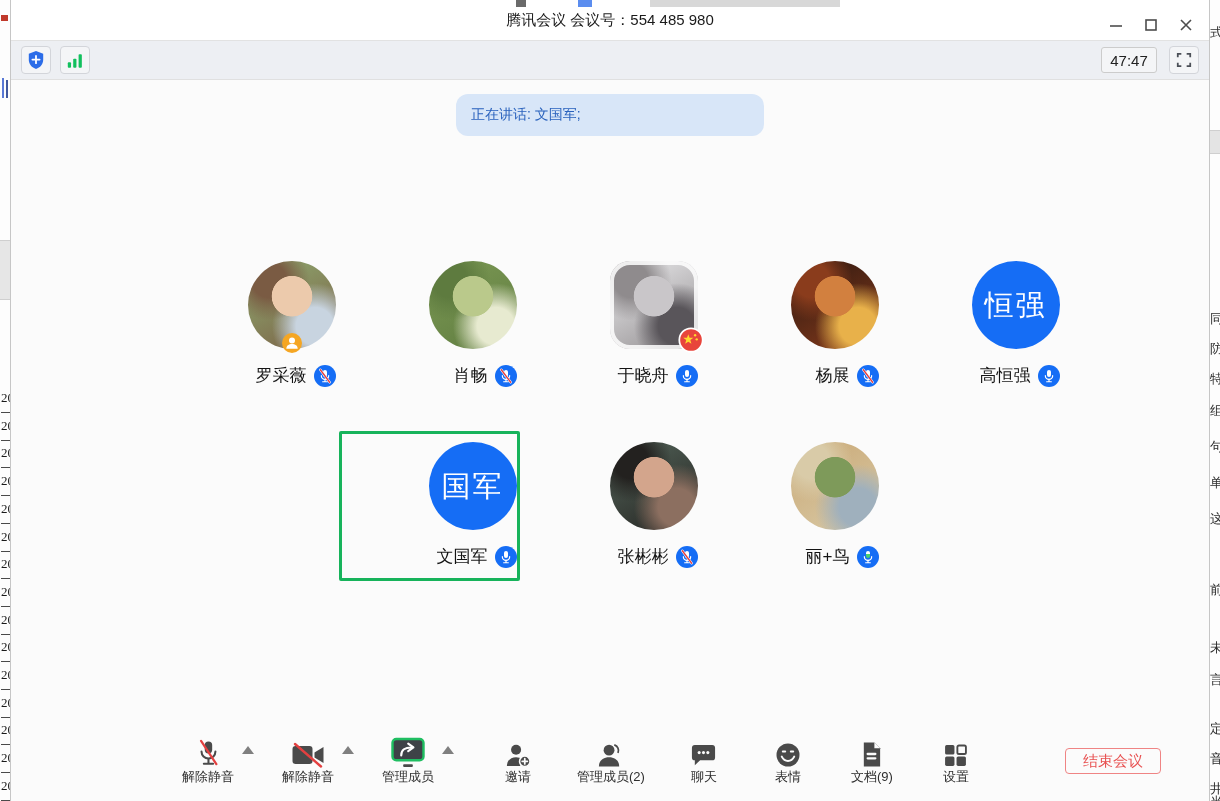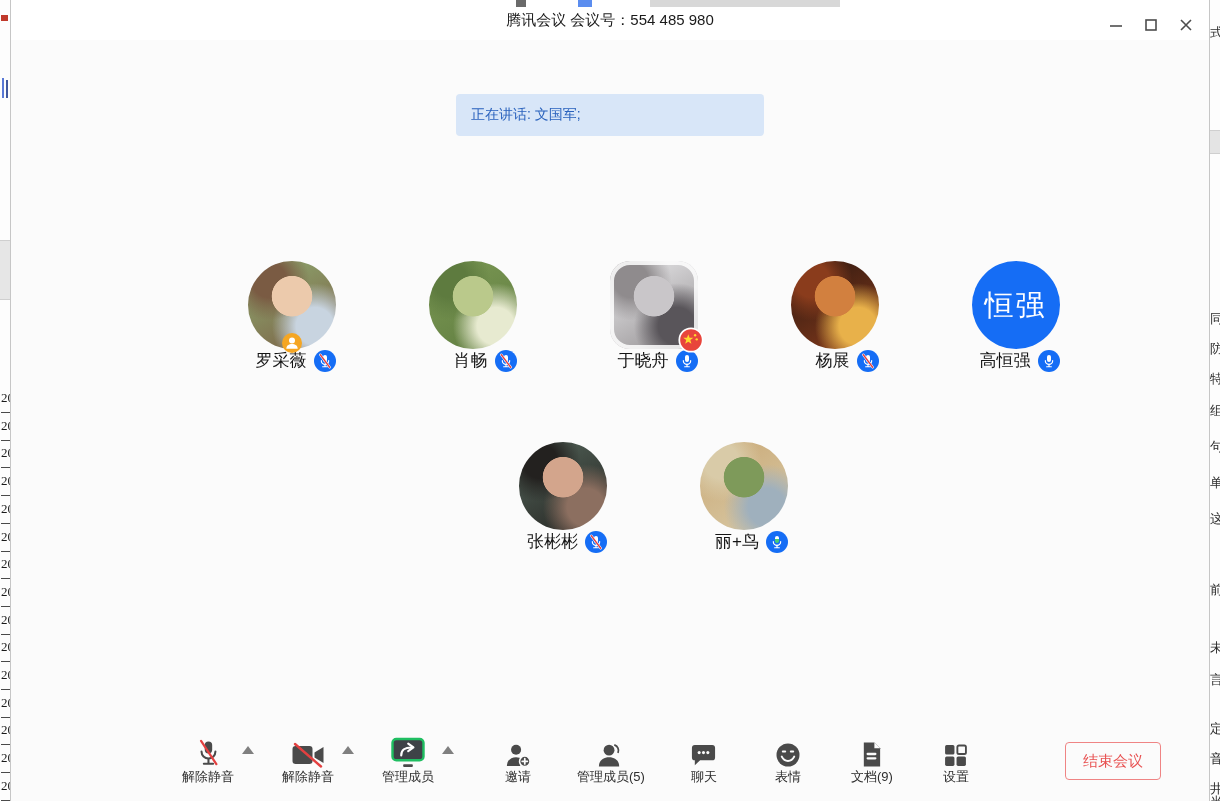--- a/index.html
+++ b/index.html
@@ -33,53 +33,53 @@
 
   .topstrip{height:40px;background:#edeff3;border-top:1px solid #e2e2e2;border-bottom:1px solid #e0e0e0;
             display:flex;align-items:center;padding:0 10px;box-sizing:border-box}
   .chip{width:28px;height:26px;border:1px solid #d3d5da;border-radius:4px;background:#f4f5f7;
         display:flex;align-items:center;justify-content:center;margin-right:9px}
   .strip-spacer{flex:1}
   .timer{min-width:44px;height:24px;border:1px solid #cccccc;border-radius:3px;background:#f4f5f7;
          display:flex;align-items:center;justify-content:center;font-size:15px;color:#222;padding:0 5px;margin-right:12px}
 
   .banner{position:absolute;left:50%;top:94px;transform:translateX(-50%);width:308px;height:42px;
-          background:#d8e6f8;border-radius:4px;display:flex;align-items:center;padding-left:15px;
+          background:#d8e6f8;border-radius:12px;display:flex;align-items:center;padding-left:15px;
           box-sizing:border-box;font-size:14px;color:#2a62bd;z-index:2}
 
   
   .grid{position:absolute;left:0;top:250px;width:100%;z-index:2}
   .prow{display:flex;justify-content:center}
   .prow + .prow{margin-top:31px}
   .tile{width:181px;height:150px;border:3px solid transparent;border-radius:2px;box-sizing:border-box;
         display:flex;flex-direction:column;align-items:flex-end;padding-top:8px}
   .tile.active{border-color:#17b35b}
   .avatar-wrap{position:relative;width:88px;height:88px}
   .avatar{width:88px;height:88px;border-radius:50%;display:flex;align-items:center;justify-content:center;overflow:hidden}
   .avatar.rounded-square{border-radius:20px;box-shadow:inset 0 0 0 4px rgba(255,255,255,.85)}
   .initials{color:#fff;font-size:29px;letter-spacing:2px;line-height:1}
   .badge{position:absolute;z-index:3;display:flex;align-items:center;justify-content:center}
   .badge.member{left:50%;transform:translateX(-50%);bottom:-4px;width:20px;height:20px}
   .badge.flag{right:-6px;bottom:-4px;width:26px;height:26px}
-  .name-row{display:flex;align-items:center;}
+  .name-row{display:flex;align-items:center;margin-top:15px}
   .pname{font-size:17px;color:#141414;white-space:nowrap}
   .mic{width:22px;height:22px;border-radius:50%;background:#156df5;margin-left:7px;
        display:flex;align-items:center;justify-content:center;flex:none}
   .mic svg{width:16px;height:16px;overflow:visible}
 
   
   .toolbar{position:absolute;left:0;bottom:0;width:100%;height:72px;background:#fbfbfb;
            display:flex;align-items:center;padding:0 48px 8px 165px;box-sizing:border-box;z-index:2}
   .tb-item{display:flex;flex-direction:column;align-items:center;margin:0 6px;min-width:50px;cursor:default}
   .tb-item.mid{margin:0 17px}
   .tb-icon{height:32px;display:flex;align-items:flex-end;justify-content:center}
   .tb-label{font-size:13px;color:#2e2e2e;margin-top:0;white-space:nowrap}
   .tb-arrow{width:0;height:0;border-left:6px solid transparent;border-right:6px solid transparent;
             border-bottom:8px solid #7f7f7f;margin:0 22px 22px 2px}
-  .end-btn{margin-left:auto;height:38px;padding:0 17px;border:1px solid #ef8484;border-radius:4px;
+  .end-btn{margin-left:auto;height:26px;padding:0 17px;border:1px solid #ef8484;border-radius:4px;
            background:transparent;color:#e85252;font-size:15px;font-family:inherit;cursor:default}
 </style>
 </head>
 <body>
 
 <div class="edge edge-left" id="edge-left">
   <div class="lmark-red"></div>
   <div class="lmark-blue1"></div>
   <div class="lmark-blue2"></div>
   <div class="lband"></div>
@@ -137,20 +137,42 @@
           </svg>
       </div>
       <div class="wbtn">
         <svg width="12" height="12">
             <path d="M1 1L11 11M11 1L1 11" stroke="#4d4d4d" stroke-width="1.6"></path>
           </svg>
       </div>
     </div>
   </div>
 
+  <div class="topstrip">
+    <div class="chip">
+      <svg width="18" height="20" viewBox="0 0 20 22">
+        <path d="M10 1 L18 4 v6.5 C18 16 14.6 19.4 10 21 5.4 19.4 2 16 2 10.5 V4 z" fill="#2b6ce8"></path>
+        <path d="M10 6.5 v8 M6 10.5 h8" stroke="#ffffff" stroke-width="2" stroke-linecap="round"></path>
+      </svg>
+    </div>
+    <div class="chip">
+      <svg width="18" height="17" viewBox="0 0 20 18">
+        <rect x="2" y="11" width="3.6" height="6" rx="1" fill="#12c05e"></rect>
+        <rect x="8" y="7" width="3.6" height="10" rx="1" fill="#12c05e"></rect>
+        <rect x="14" y="2" width="3.6" height="15" rx="1" fill="#12c05e"></rect>
+      </svg>
+    </div>
+    <div class="strip-spacer"></div>
+    <div class="timer">47:47</div>
+    <div class="chip" style="margin-right:0">
+      <svg width="16" height="16" viewBox="0 0 18 18" fill="none">
+        <path d="M6 2H2v4 M12 2h4v4 M16 12v4h-4 M2 12v4h4" stroke="#4c5058" stroke-width="2"></path>
+      </svg>
+    </div>
+  </div>
 
   <div class="banner">正在讲话: 文国军;</div>
 
   <div class="grid" id="participant-grid">
       <div class="prow">
         <div class="tile">
           <div class="avatar-wrap">
             <div class="avatar" style="background: radial-gradient(circle at 50% 40%, rgb(236, 202, 172) 0px, rgb(236, 202, 172) 29%, rgba(0, 0, 0, 0) 30%), radial-gradient(circle at 24% 22%, rgb(122, 91, 67) 0px, rgb(122, 91, 67) 18%, rgba(0, 0, 0, 0) 42%), radial-gradient(circle at 76% 74%, rgb(200, 212, 224) 0px, rgb(200, 212, 224) 20%, rgba(0, 0, 0, 0) 46%), linear-gradient(150deg, rgb(143, 174, 114) 0%, rgb(122, 91, 67) 100%);"></div>
             <div class="badge member">
               <svg width="20" height="20" viewBox="0 0 20 20">
@@ -242,20 +264,37 @@
               <svg viewBox="0 0 24 24">
                 <rect x="9" y="3" width="6" height="10.5" rx="3" fill="#fff"></rect>
                 <path d="M6.5 11.5a5.5 5.5 0 0 0 11 0" fill="none" stroke="#fff" stroke-width="1.8" stroke-linecap="round"></path>
                 <path d="M12 17v3 M8.5 20.6h7" stroke="#fff" stroke-width="1.8" stroke-linecap="round"></path>
               </svg>
             </span>
           </div>
         </div>
       </div>
       <div class="prow">
+        <div class="tile active">
+          <div class="avatar-wrap">
+            <div class="avatar" style="background: rgb(21, 109, 245);">
+              <span class="initials">国军</span>
+            </div>
+          </div>
+          <div class="name-row">
+            <span class="pname">文国军</span>
+            <span class="mic">
+              <svg viewBox="0 0 24 24">
+                <rect x="9" y="3" width="6" height="10.5" rx="3" fill="#fff"></rect>
+                <path d="M6.5 11.5a5.5 5.5 0 0 0 11 0" fill="none" stroke="#fff" stroke-width="1.8" stroke-linecap="round"></path>
+                <path d="M12 17v3 M8.5 20.6h7" stroke="#fff" stroke-width="1.8" stroke-linecap="round"></path>
+              </svg>
+            </span>
+          </div>
+        </div>
         <div class="tile">
           <div class="avatar-wrap">
             <div class="avatar" style="background: radial-gradient(circle at 50% 40%, rgb(211, 165, 140) 0px, rgb(211, 165, 140) 29%, rgba(0, 0, 0, 0) 30%), radial-gradient(circle at 24% 22%, rgb(35, 33, 31) 0px, rgb(35, 33, 31) 18%, rgba(0, 0, 0, 0) 42%), radial-gradient(circle at 76% 74%, rgb(140, 111, 96) 0px, rgb(140, 111, 96) 20%, rgba(0, 0, 0, 0) 46%), linear-gradient(150deg, rgb(85, 103, 92) 0%, rgb(35, 33, 31) 100%);"></div>
           </div>
           <div class="name-row">
             <span class="pname">张彬彬</span>
             <span class="mic">
               <svg viewBox="0 0 24 24">
                 <rect x="9" y="3" width="6" height="10.5" rx="3" fill="#fff"></rect>
                 <path d="M6.5 11.5a5.5 5.5 0 0 0 11 0" fill="none" stroke="#fff" stroke-width="1.8" stroke-linecap="round"></path>
@@ -338,21 +377,21 @@
         <div class="tb-label">邀请</div>
       </div>
       <div class="tb-item mid">
         <div class="tb-icon">
           <svg width="29" height="26" viewBox="0 0 30 26">
             <path d="M19.5 2.8 a5.8 5.8 0 0 1 3.4 7.4" fill="none" stroke="#4a4a4a" stroke-width="1.8" stroke-linecap="round"></path>
             <circle cx="13.5" cy="8" r="5.6" fill="#4a4a4a"></circle>
             <path d="M3 25 c0-6.7 4.7-9.8 10.5-9.8 s10.5 3.1 10.5 9.8 z" fill="#4a4a4a"></path>
           </svg>
         </div>
-        <div class="tb-label">管理成员(5)</div>
+        <div class="tb-label">管理成员(2)</div>
       </div>
       <div class="tb-item mid">
         <div class="tb-icon">
           <svg width="27" height="26" viewBox="0 0 28 26">
             <path d="M5 2.5 h18 a3 3 0 0 1 3 3 v10 a3 3 0 0 1 -3 3 H10.5 L5 23.5 V18.5 a3 3 0 0 1 -3 -3 v-10 a3 3 0 0 1 3 -3 z" fill="#4a4a4a"></path>
             <circle cx="9.5" cy="10.5" r="1.6" fill="#fbfbfb"></circle>
             <circle cx="14" cy="10.5" r="1.6" fill="#fbfbfb"></circle>
             <circle cx="18.5" cy="10.5" r="1.6" fill="#fbfbfb"></circle>
           </svg>
         </div>

